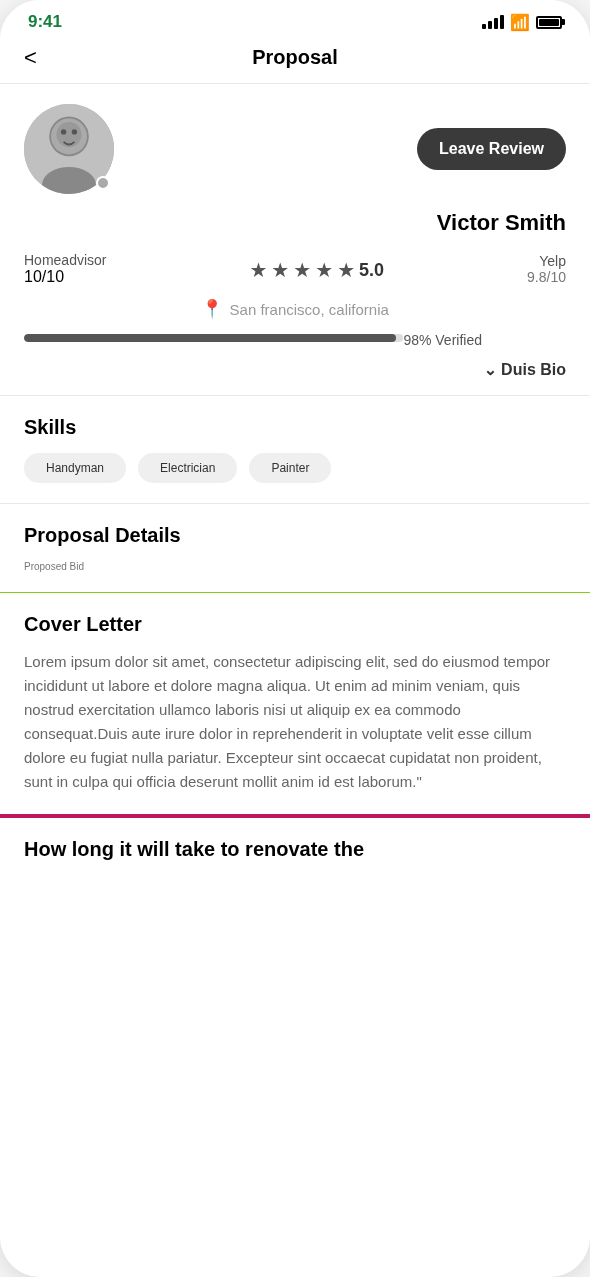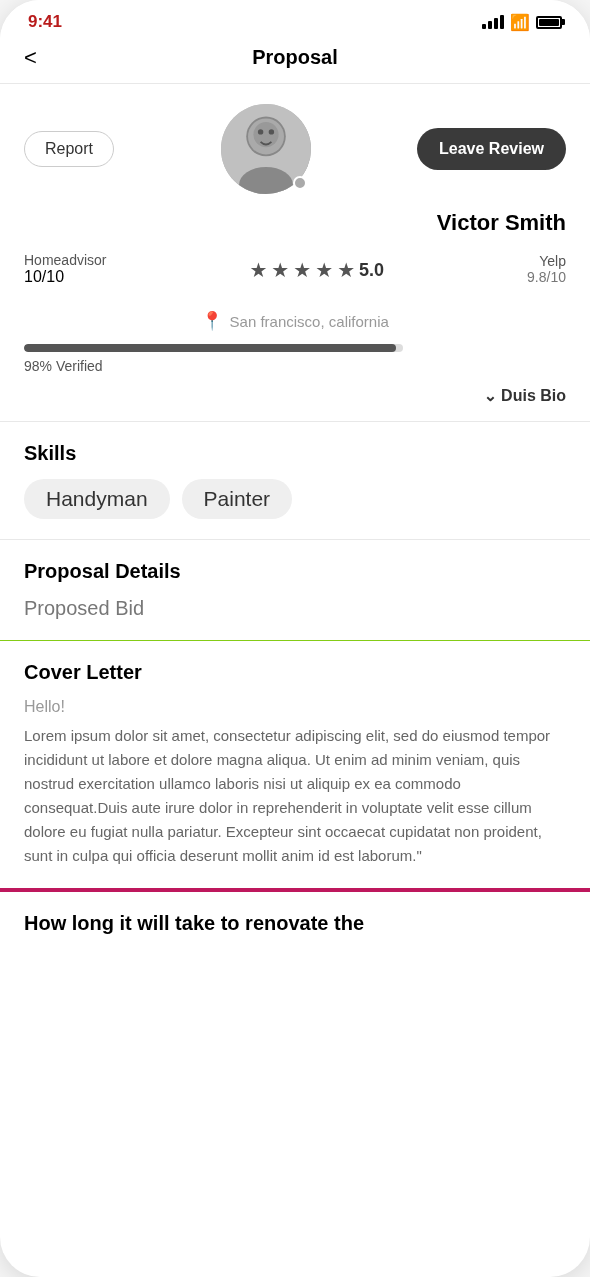--- a/index.html
+++ b/index.html
@@ -31,21 +31,21 @@
       display: flex;
       justify-content: space-between;
       align-items: center;
       padding: 12px 28px 6px 28px;
       background: #fff;
     }
 
     .status-time {
       font-size: 17px;
       font-weight: 600;
-      color: #b91c1c;
+      color: #15803d;
     }
 
     .status-icons {
       display: flex;
       align-items: center;
       gap: 6px;
     }
 
     .signal-bars {
       display: flex;
@@ -190,21 +190,21 @@
       padding: 12px 22px;
       font-size: 16px;
       font-weight: 600;
       cursor: pointer;
     }
 
     .rating-row {
       display: flex;
       align-items: center;
       justify-content: space-between;
-      margin-bottom: 24px;
+      margin-bottom: 12px;
     }
 
     .advisor-block {
       text-align: left;
     }
 
     .advisor-label {
       font-size: 14px;
       color: #555;
       font-weight: 500;
@@ -275,22 +275,22 @@
     }
 
     .location-text {
       font-size: 15px;
       color: #999;
     }
 
     
     .progress-container {
       display: flex;
-      flex-direction: column;
-      align-items: flex-start;
+      flex-direction: row;
+      align-items: flex-end;
       margin-bottom: 12px;
     }
 
     .progress-bar-bg {
       width: 70%;
       height: 8px;
       background: #ddd;
       border-radius: 4px;
       overflow: hidden;
       margin-bottom: 6px;
@@ -345,40 +345,40 @@
     .skills-list {
       display: flex;
       flex-wrap: wrap;
       gap: 12px;
     }
 
     .skill-tag {
       background: #efefef;
       border-radius: 20px;
       padding: 8px 22px;
-      font-size: 21px;
+      font-size: 12px;
       color: #333;
     }
 
     
     .proposal-details-section {
       background: #fff;
       padding: 20px 24px;
       border-bottom: 1px solid #84cc16;
     }
 
     .proposal-price {
       font-size: 26px;
       font-weight: 700;
       color: #000;
       margin-top: 8px;
     }
 
     .proposed-bid-label {
-      font-size: 20px;
+      font-size: 10px;
       color: #777;
       margin-top: 2px;
     }
 
     
     .cover-letter-section {
       background: #fff;
       padding: 20px 24px;
       border-bottom: 4px solid #be185d;
     }
@@ -432,21 +432,20 @@
   </div>
 
   <div class="header">
     <button class="header-back">&lt;</button>
     <span class="header-title">Proposal</span>
   </div>
 
   <div class="profile-section">
 
     <div class="profile-top-row">
-      <button class="report-btn">Report</button>
 
       <div class="avatar-container">
         <div class="avatar-img">
 
           <svg viewBox="0 0 100 100" xmlns="http://www.w3.org/2000/svg">
             <rect width="100" height="100" fill="#c0c0c0"></rect>
 
             <circle cx="50" cy="36" r="22" fill="#888"></circle>
 
             <ellipse cx="50" cy="90" rx="30" ry="20" fill="#888"></ellipse>
@@ -508,32 +507,32 @@
         <span>⌄</span>
         <span>Duis Bio</span>
       </button>
     </div>
   </div>
 
   <div class="skills-section">
     <div class="section-title">Skills</div>
     <div class="skills-list">
       <div class="skill-tag">Handyman</div>
+      <div class="skill-tag">Electrician</div>
       <div class="skill-tag">Painter</div>
     </div>
   </div>
 
   <div class="proposal-details-section">
     <div class="section-title">Proposal Details</div>
     <div class="proposed-bid-label">Proposed Bid</div>
   </div>
 
   <div class="cover-letter-section">
     <div class="section-title">Cover Letter</div>
-    <div class="cover-letter-greeting">Hello!</div>
     <div class="cover-letter-body">Lorem ipsum dolor sit amet, consectetur adipiscing elit, sed do eiusmod tempor incididunt ut labore et dolore magna aliqua. Ut enim ad minim veniam, quis nostrud exercitation ullamco laboris nisi ut aliquip ex ea commodo consequat.Duis aute irure dolor in reprehenderit in voluptate velit esse cillum dolore eu fugiat nulla pariatur. Excepteur sint occaecat cupidatat non proident, sunt in culpa qui officia deserunt mollit anim id est laborum."</div>
   </div>
 
   <div class="how-long-section">
     <div class="how-long-title">How long it will take to renovate the</div>
   </div>
 
 </div>
 
 </body></html>

